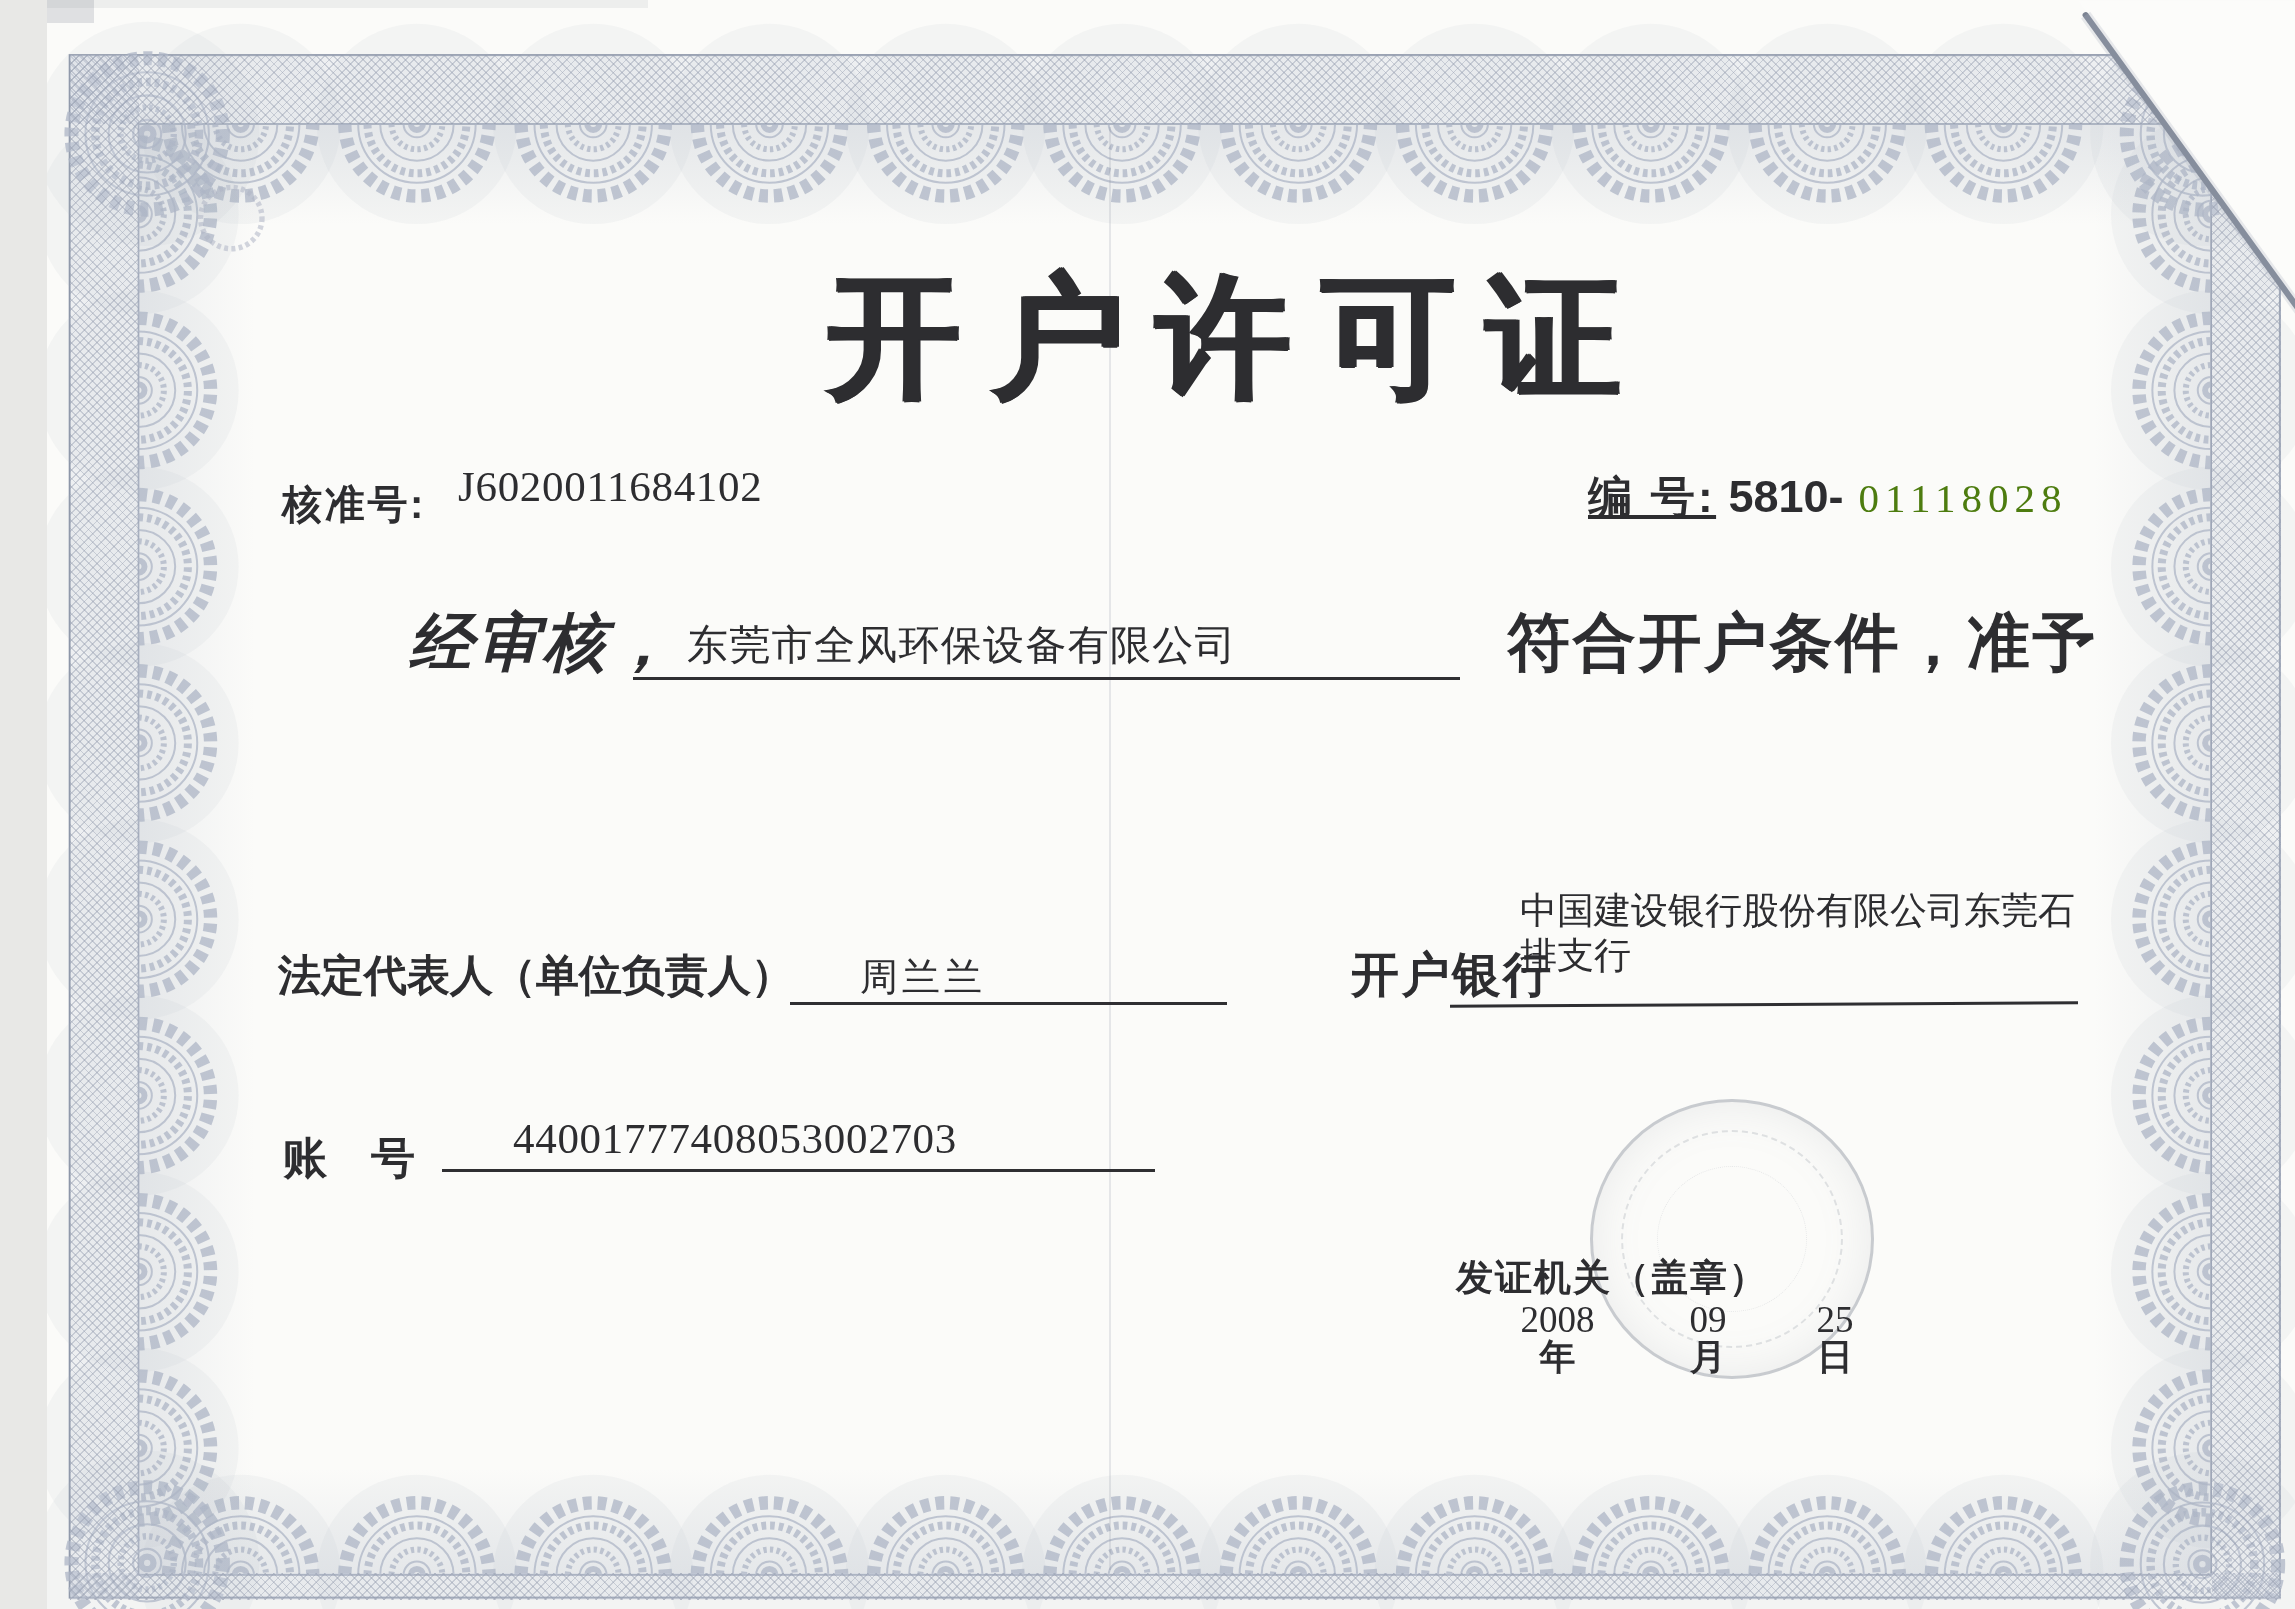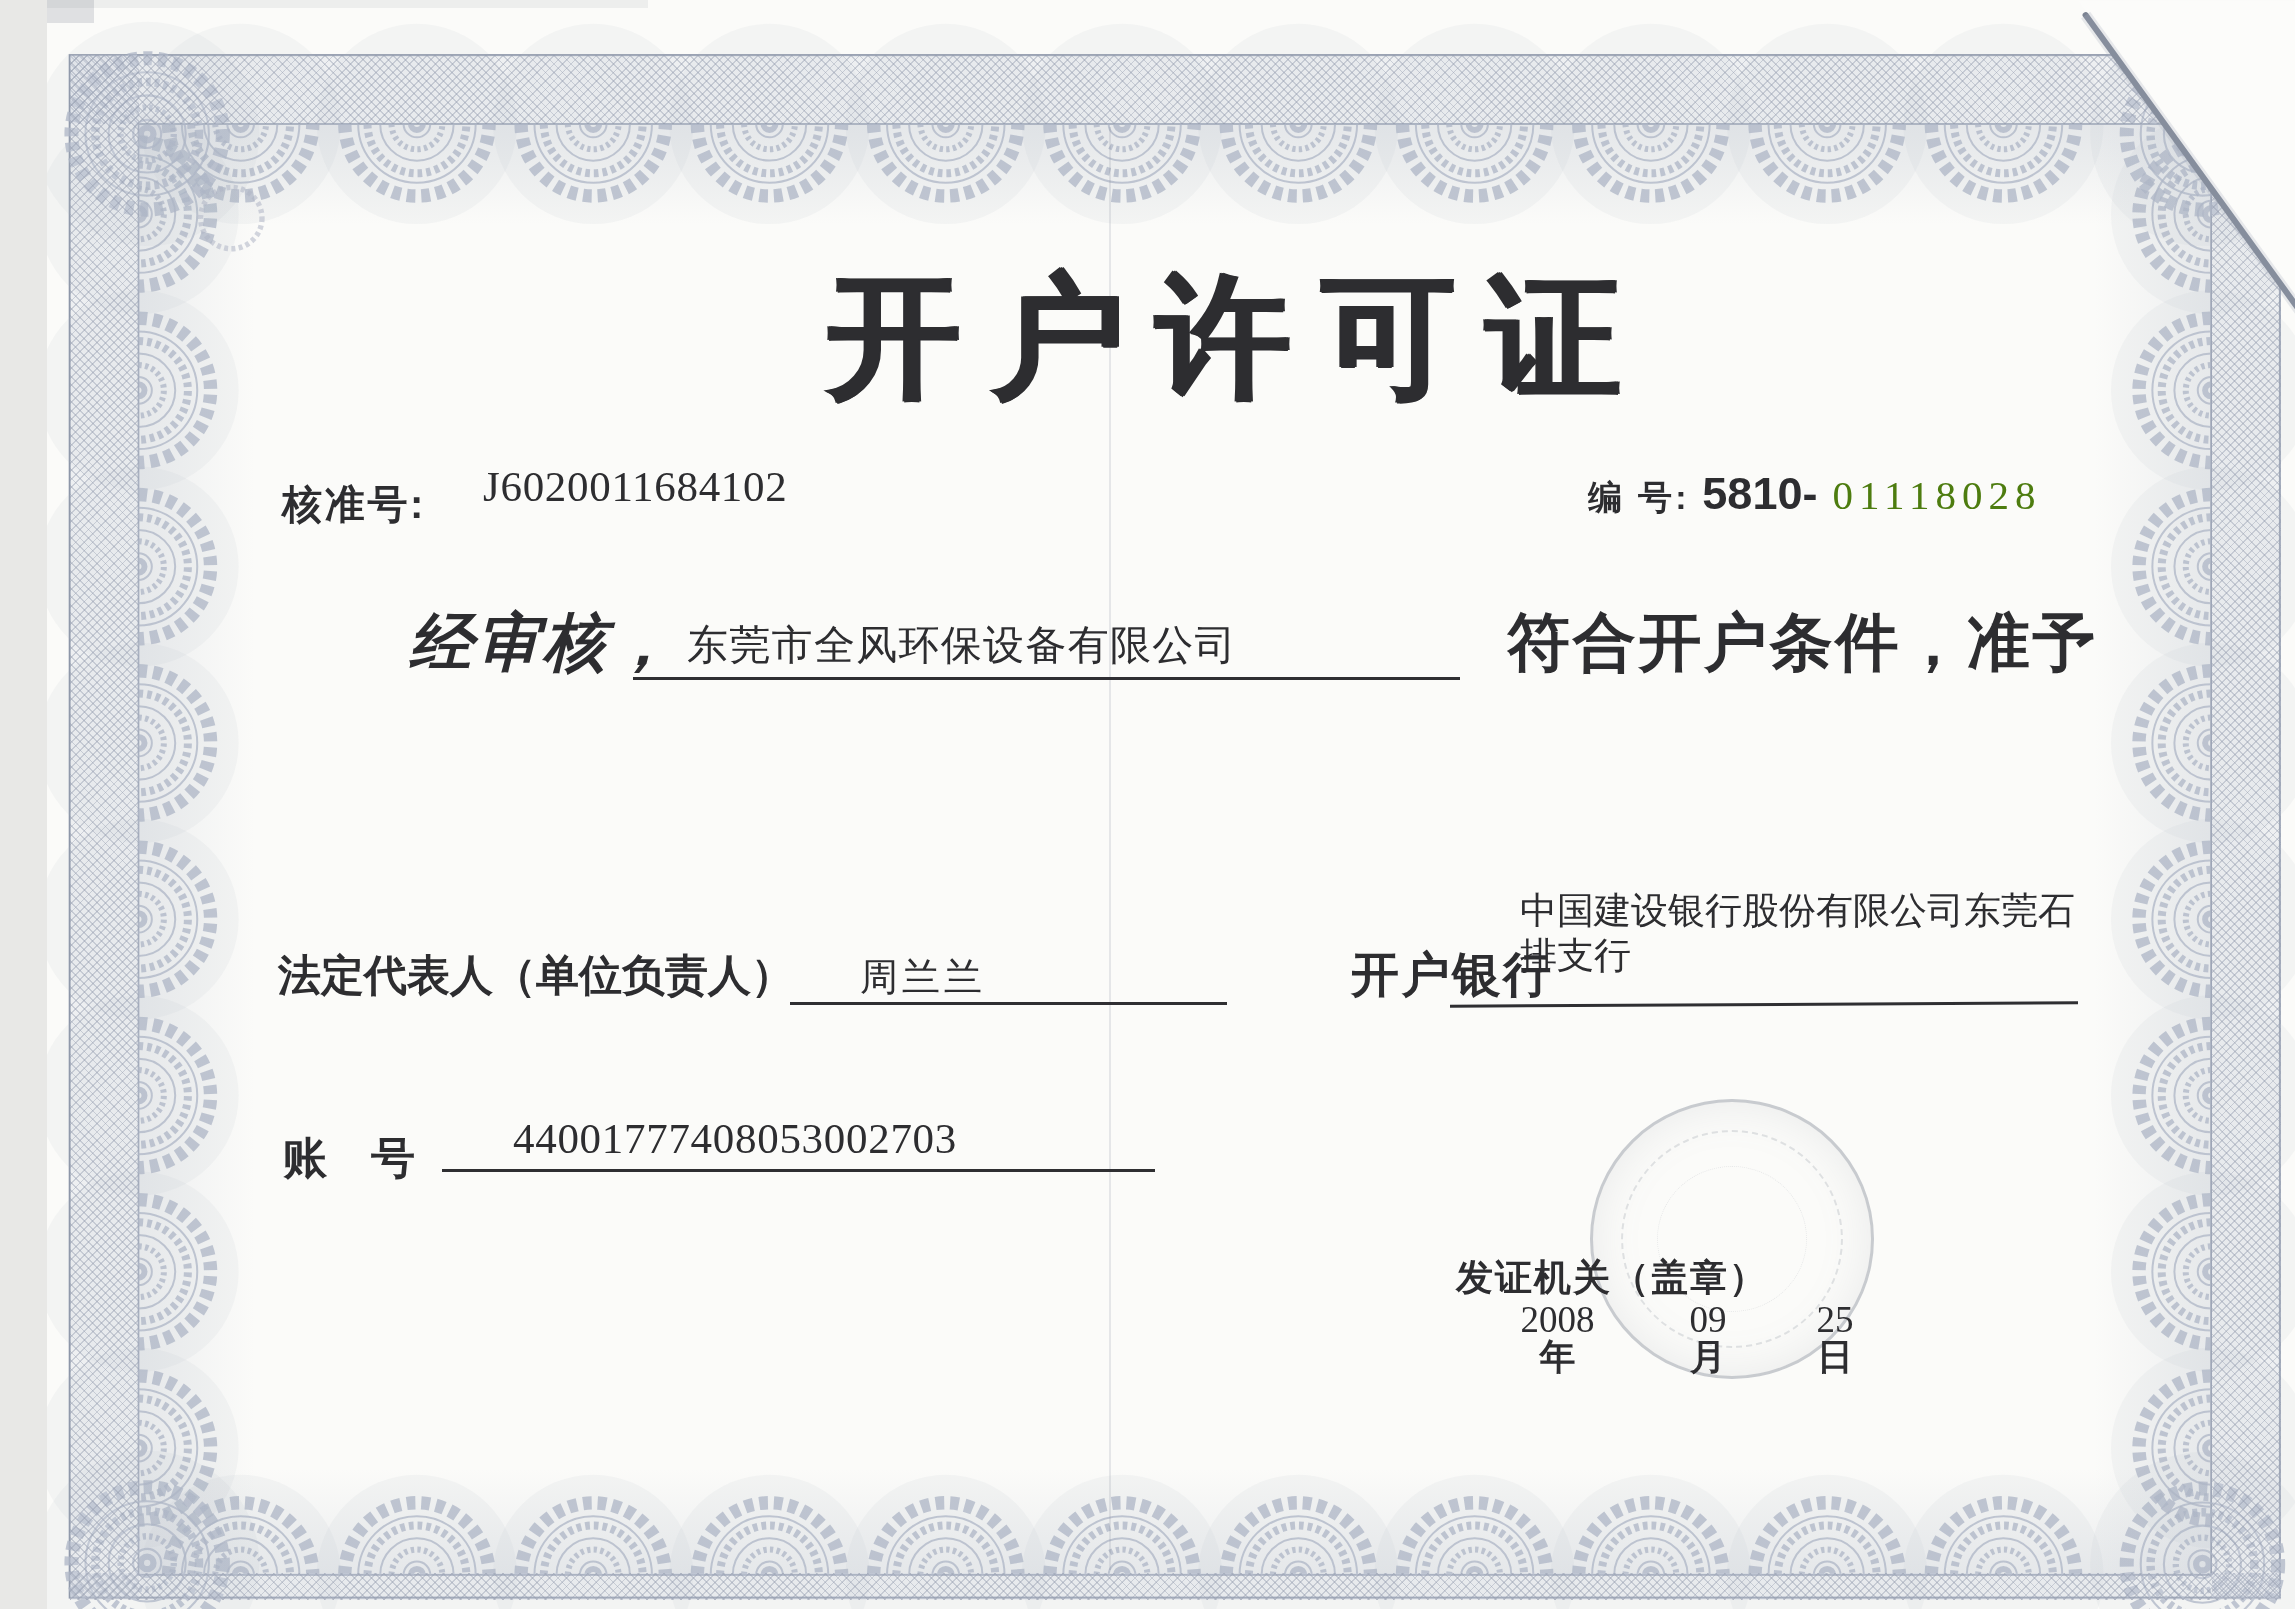--- a/index.html
+++ b/index.html
@@ -404,24 +404,24 @@
   </svg>
 
   <div class="seal" style="left:1543px;top:1099px;width:278px;height:274px;">
     <div class="seal-inner"></div>
     <div class="seal-inner2"></div>
   </div>
 
   <div class="abs title nowrap" style="left:1192px;top:248px;transform:translateX(-50%);">开户许可证</div>
 
   <div class="abs nowrap" style="left:235px;top:477px;font-size:40px;font-weight:600;letter-spacing:2.7px;">核准号:</div>
-  <div class="abs serif nowrap" style="left:436px;top:462px;font-size:43px;letter-spacing:0.7px;">J6020011684102</div>
+  <div class="abs serif nowrap" style="left:411px;top:462px;font-size:43px;letter-spacing:0.7px;">J6020011684102</div>
 
   <div class="abs nowrap" style="left:1541px;top:468px;">
-    <span style="font-size:34px;font-weight:700;letter-spacing:3.3px;">编 号:</span>
+    <span style="font-size:44px;font-weight:700;letter-spacing:3.3px;text-decoration:underline;">编 号:</span>
     <span style="font-size:45px;font-weight:700;margin-left:9.4px;">5810-</span>
     <span class="serif" style="font-size:41px;color:#4d7c0f;letter-spacing:6px;margin-left:12px;">01118028</span>
   </div>
 
   <div class="abs nowrap" style="left:362px;top:600px;font-size:63px;font-weight:800;letter-spacing:4px;font-style:italic;">经审核，</div>
   <div class="abs nowrap" style="left:640px;top:618px;font-size:41px;font-weight:500;letter-spacing:1.3px;">东莞市全风环保设备有限公司</div>
   <div class="rule" style="left:586px;top:677px;width:827px;"></div>
   <div class="abs nowrap" style="left:1460px;top:600px;font-size:63px;font-weight:800;letter-spacing:2.7px;">符合开户条件，准予</div>
 
 

